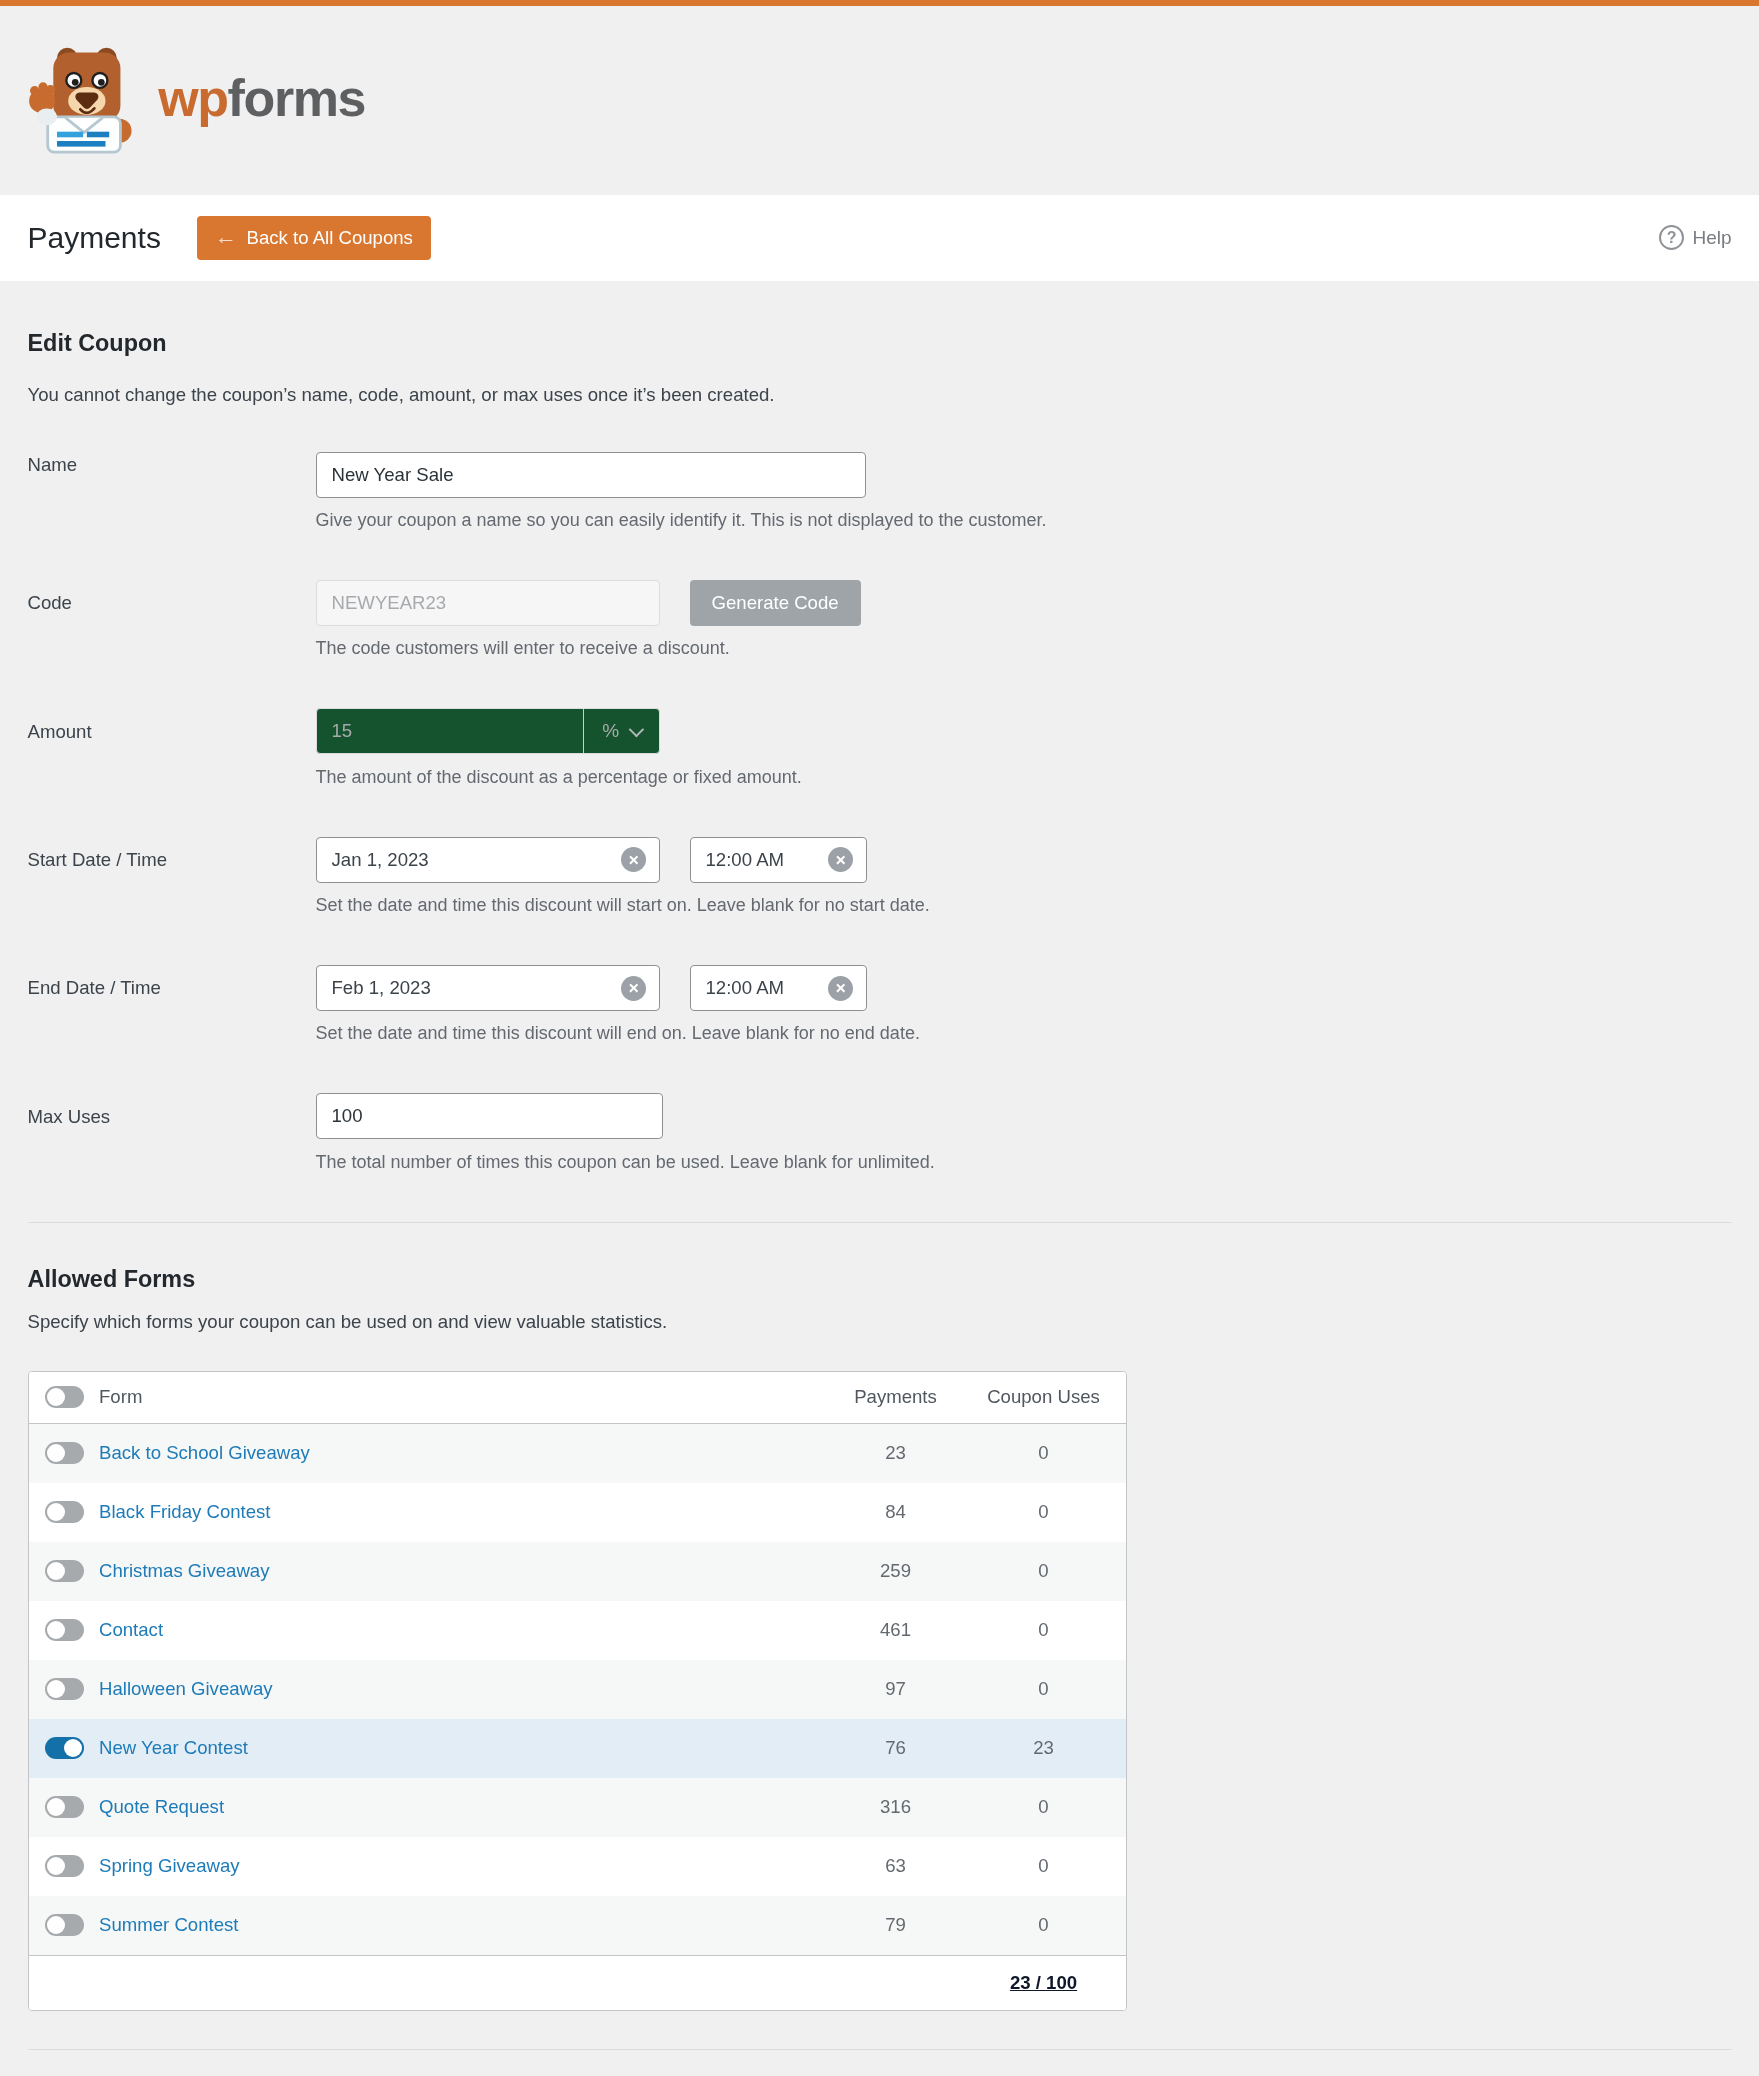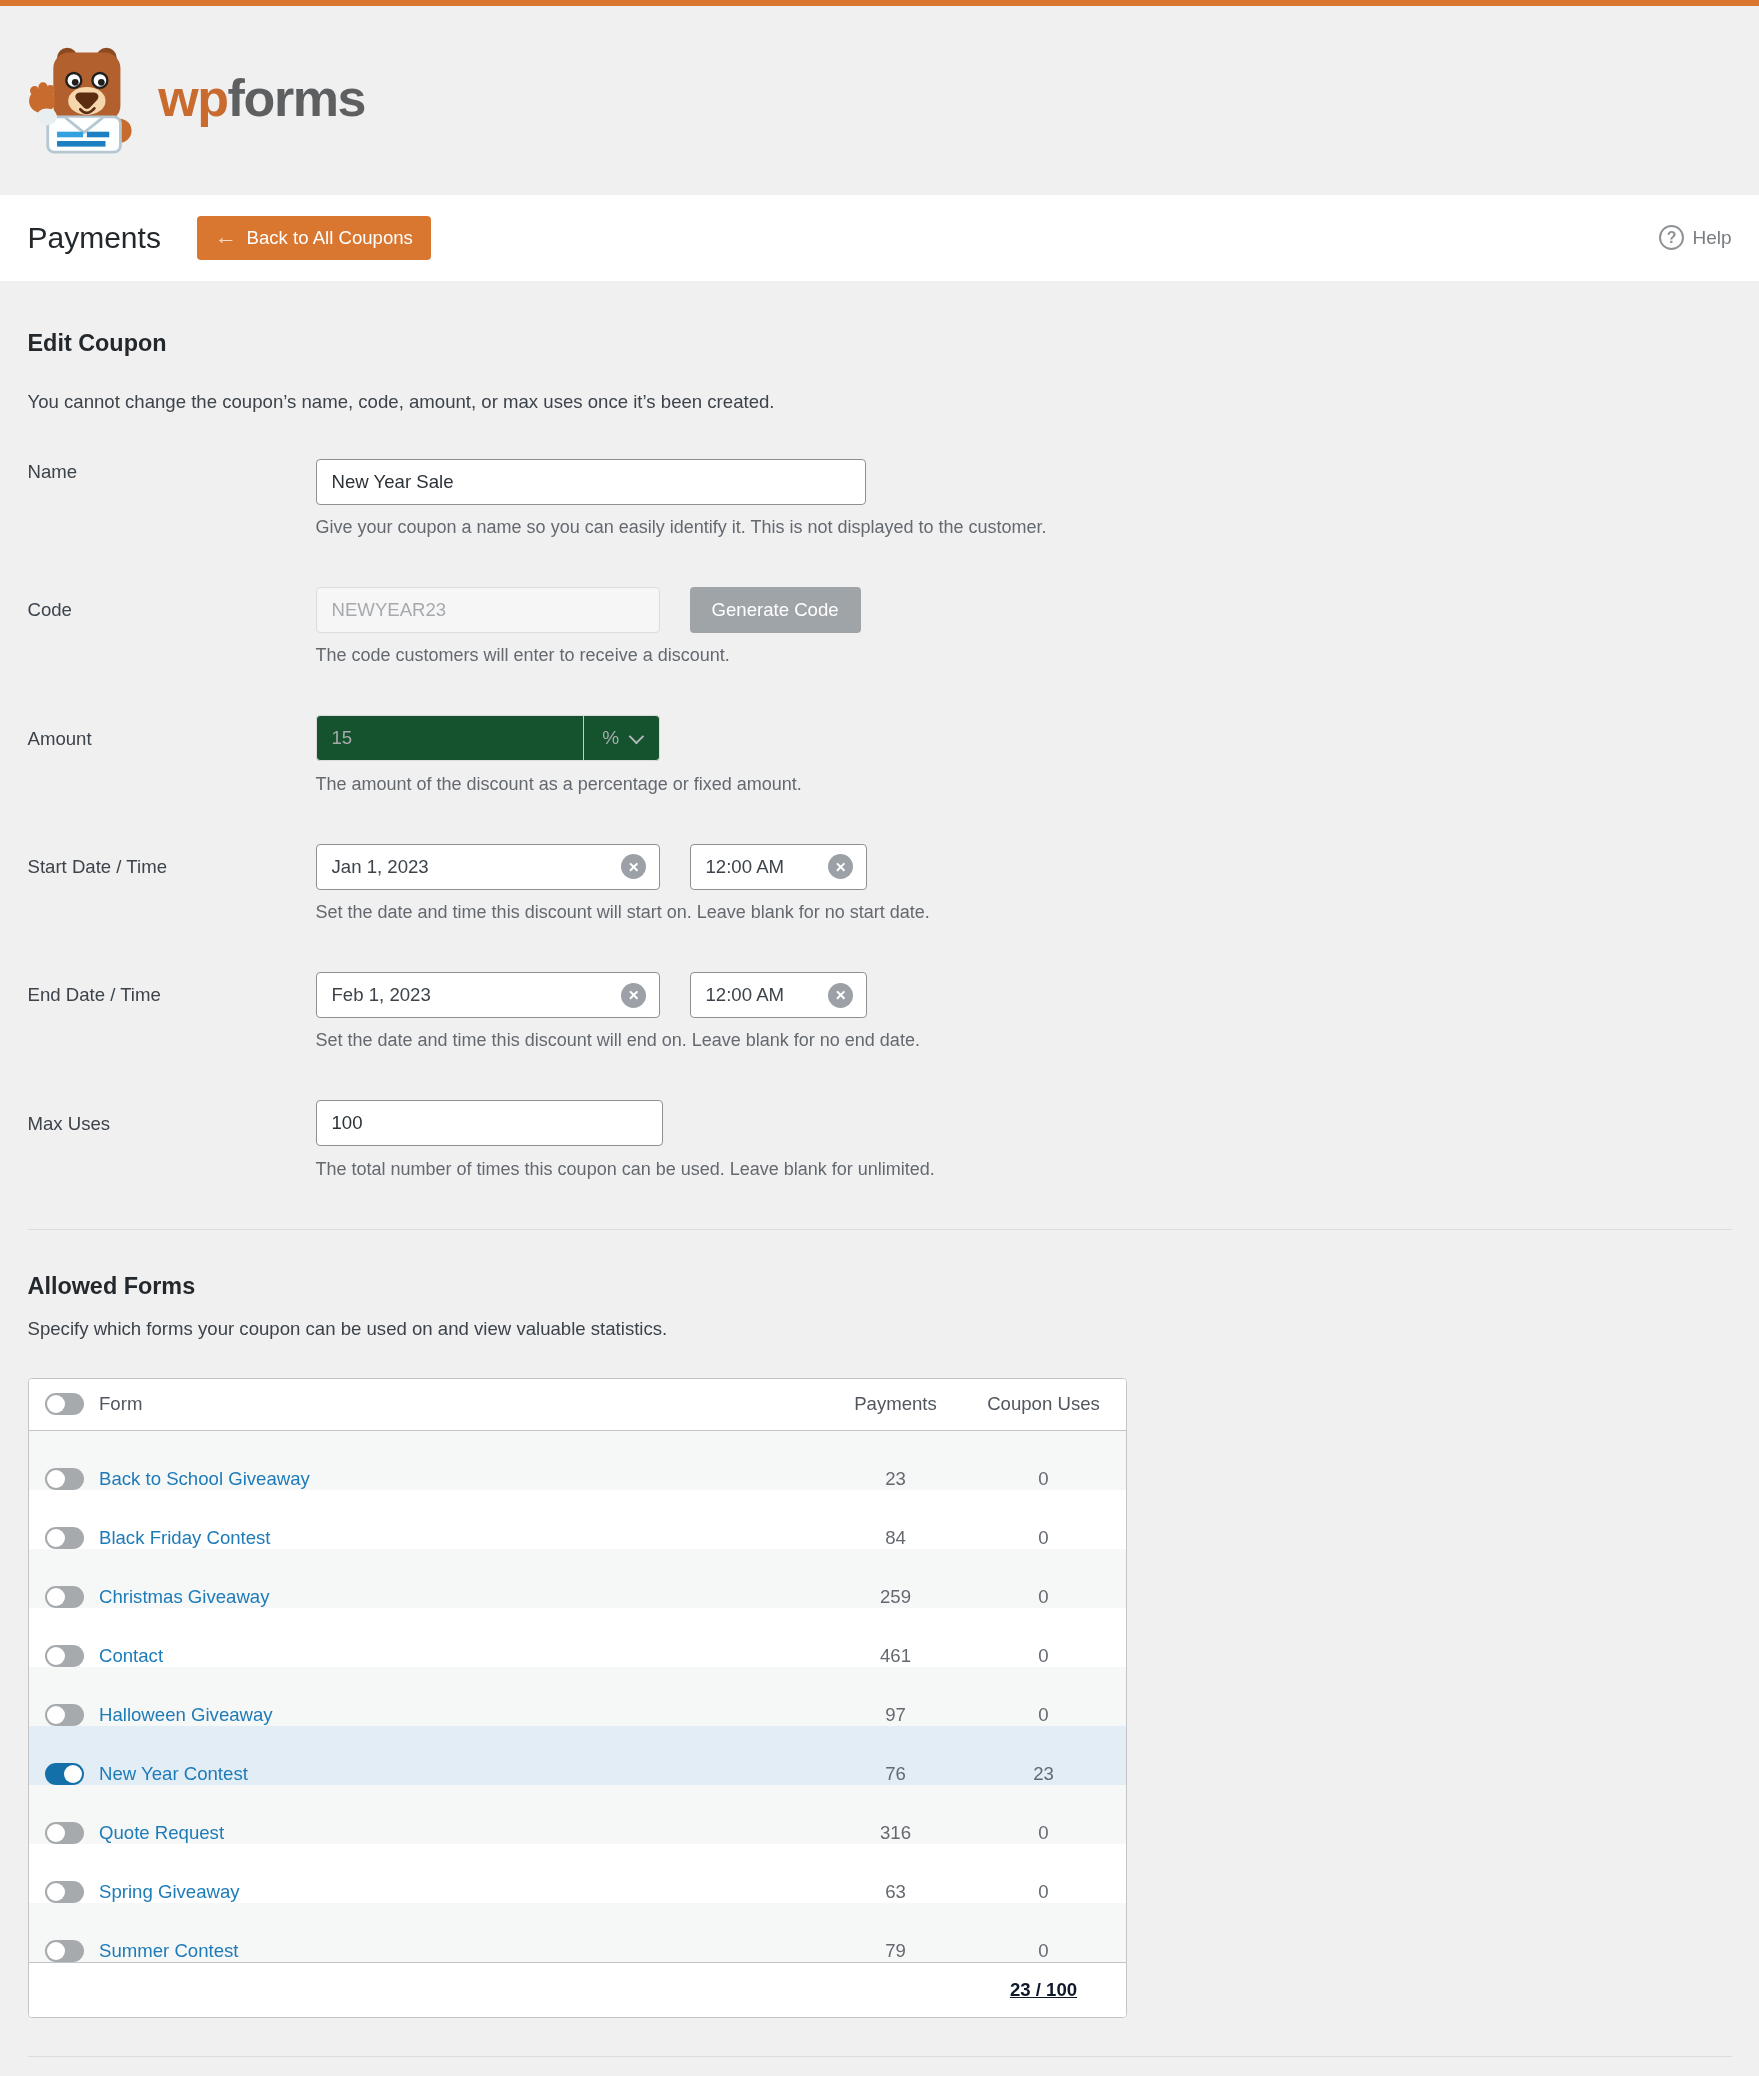--- a/index.html
+++ b/index.html
@@ -41,21 +41,21 @@
     width: 25px; height: 25px; border-radius: 50%;
     border: 2.1px solid #8f9397; display: inline-flex; align-items: center; justify-content: center;
     font-size: 16px; font-weight: bold; color: #8f9397;
   }
   .help-icon::before { content: "?"; }
 
   
   .content { padding: 0 27.5px 28px 27.5px; }
   .section-heading { font-size: 23.4px; font-weight: 600; color: #23282d; }
   #edit-heading { padding-top: 49px; }
-  .section-desc { font-size: 18.6px; color: #3c434a; margin-top: 34px; }
+  .section-desc { font-size: 18.6px; color: #3c434a; margin-top: 27px; }
 
   .coupon-form { margin-top: 36px; }
   .field-row { display: flex; margin-bottom: 49px; }
   .field-label { width: 288px; flex: 0 0 288px; font-size: 18.6px; color: #3c434a; padding-top: 12.4px; }
   .field-main { flex: 1; }
   .field-controls { display: flex; align-items: center; }
   .field-help { font-size: 18px; color: #646970; margin-top: 12.4px; }
 
   .text-input {
     height: 46px; background: #fff;
@@ -117,21 +117,21 @@
   
   .forms-table {
     margin-top: 38px; width: 1099px;
     background: #fff; border: 0.7px solid #c3c4c7; border-radius: 4.1px;
     overflow: hidden;
   }
   .t-head {
     height: 52px; display: flex; align-items: center; padding: 0 16.5px;
     border-bottom: 0.7px solid #c3c4c7; background: #fff;
   }
-  .t-row { height: 59px; display: flex; align-items: flex-end; padding: 0 16.5px; }
+  .t-row { height: 59px; display: flex; align-items: center; padding: 0 16.5px; }
   .t-body .t-row:nth-child(odd) { background: #f6f7f7; }
   .t-body .t-row.selected { background: #e3edf6; }
   .t-foot {
     height: 55px; display: flex; align-items: center; padding: 0 16.5px;
     border-top: 0.7px solid #c3c4c7; background: #fff;
   }
   .col-form { flex: 1; display: flex; align-items: center; gap: 15px; }
   .col-payments { flex: 0 0 165px; text-align: center; font-size: 18.6px; color: #646970; }
   .col-uses { flex: 0 0 131px; text-align: center; font-size: 18.6px; color: #646970; }
   .t-head .col-form { font-size: 18.6px; color: #50575e; }

